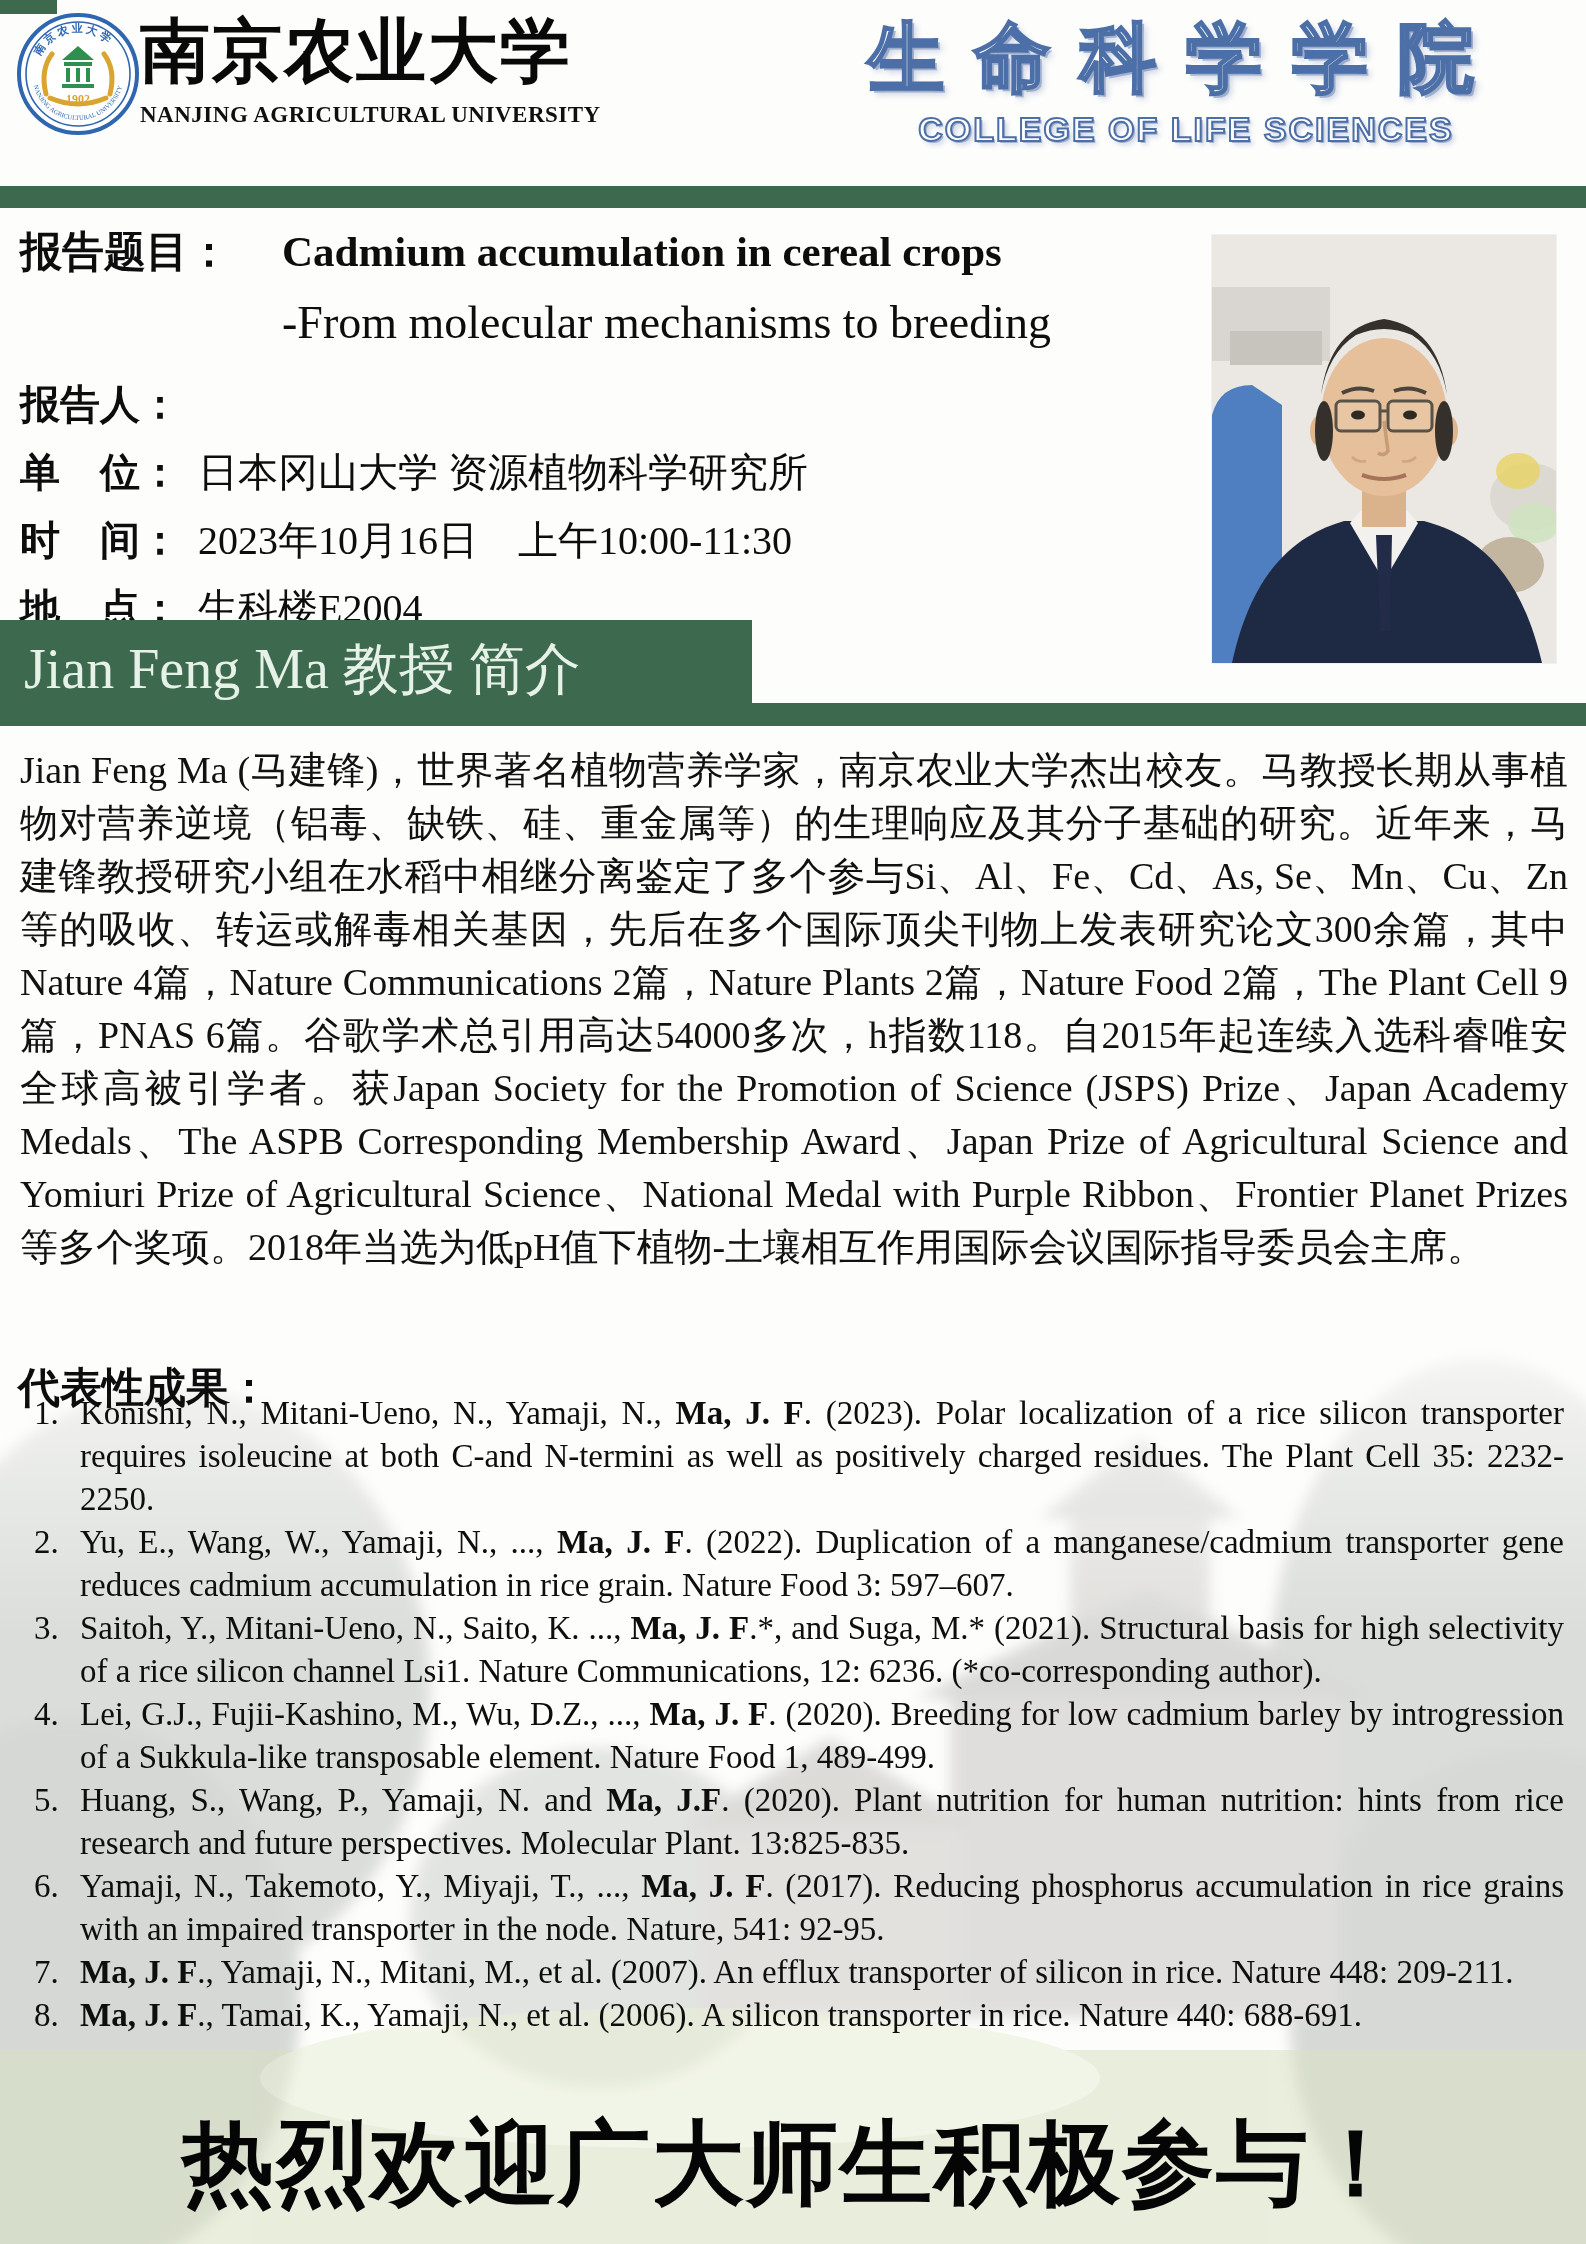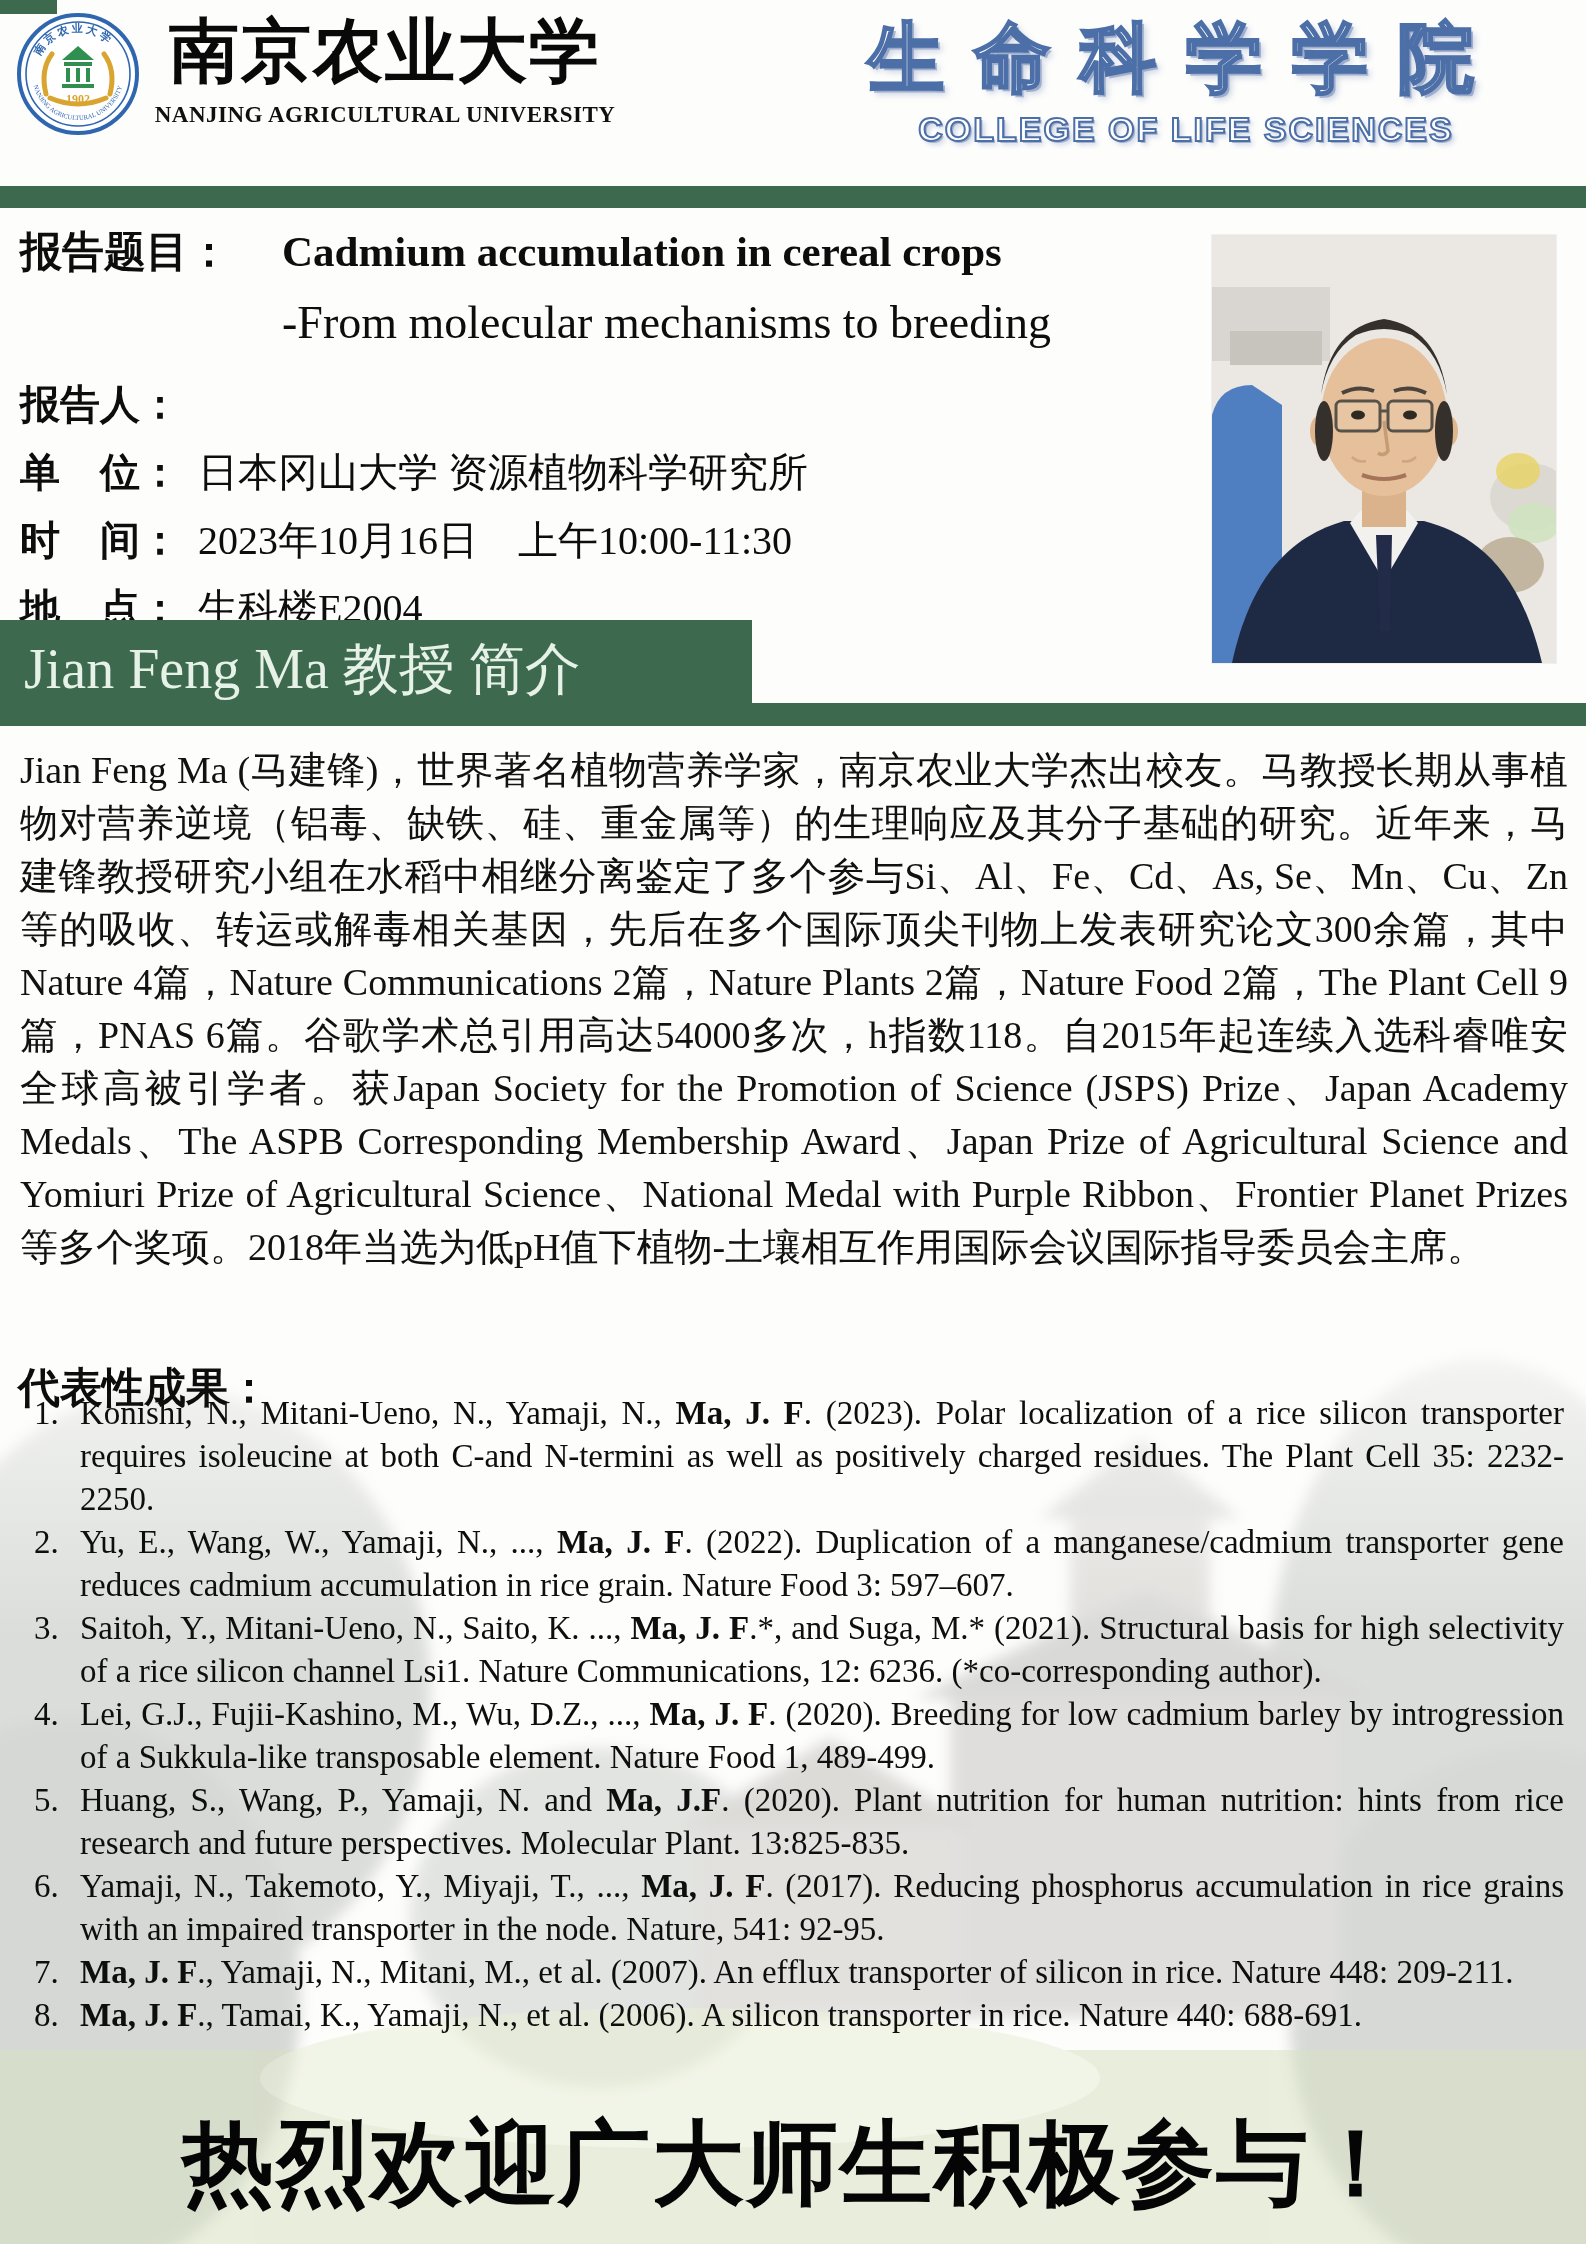--- a/index.html
+++ b/index.html
@@ -4,21 +4,21 @@
 <style>
   html,body{margin:0;padding:0;background:#888;}
   .page{position:relative;width:1586px;height:2244px;margin:0 auto;background:#fdfdfc;overflow:hidden;
         font-family:"Liberation Serif",serif;color:#0d0d0d;}
   .abs{position:absolute;}
   .z1{z-index:2;}
 
   
   .corner-mark{left:0;top:0;width:57px;height:14px;background:#3d6a4e;}
   .logo-wrap{left:16px;top:8px;width:124px;height:132px;}
-  .univ-block{left:150px;top:4px;width:470px;text-align:center;}
+  .univ-block{left:140px;top:4px;width:470px;}
   .univ-cn{font-family:"Liberation Serif",serif;font-weight:900;font-size:70px;line-height:96px;
            letter-spacing:2px;white-space:nowrap;color:#090909;}
   .univ-en{font-family:"Liberation Serif",serif;font-weight:700;font-size:23px;letter-spacing:.5px;
            white-space:nowrap;color:#101010;margin-top:2px;}
   .college-block{left:856px;top:12px;width:660px;text-align:center;}
   .college-cn{font-family:"Liberation Sans",sans-serif;font-weight:800;font-size:76px;line-height:92px;
               letter-spacing:30px;white-space:nowrap;color:#fff;
               -webkit-text-stroke:2.5px #4d6fa8;
               text-shadow:3px 3px 0 rgba(90,115,170,.45),5px 5px 6px rgba(90,115,170,.30);}
   .college-en{font-family:"Liberation Sans",sans-serif;font-weight:800;font-size:34px;letter-spacing:2px;

